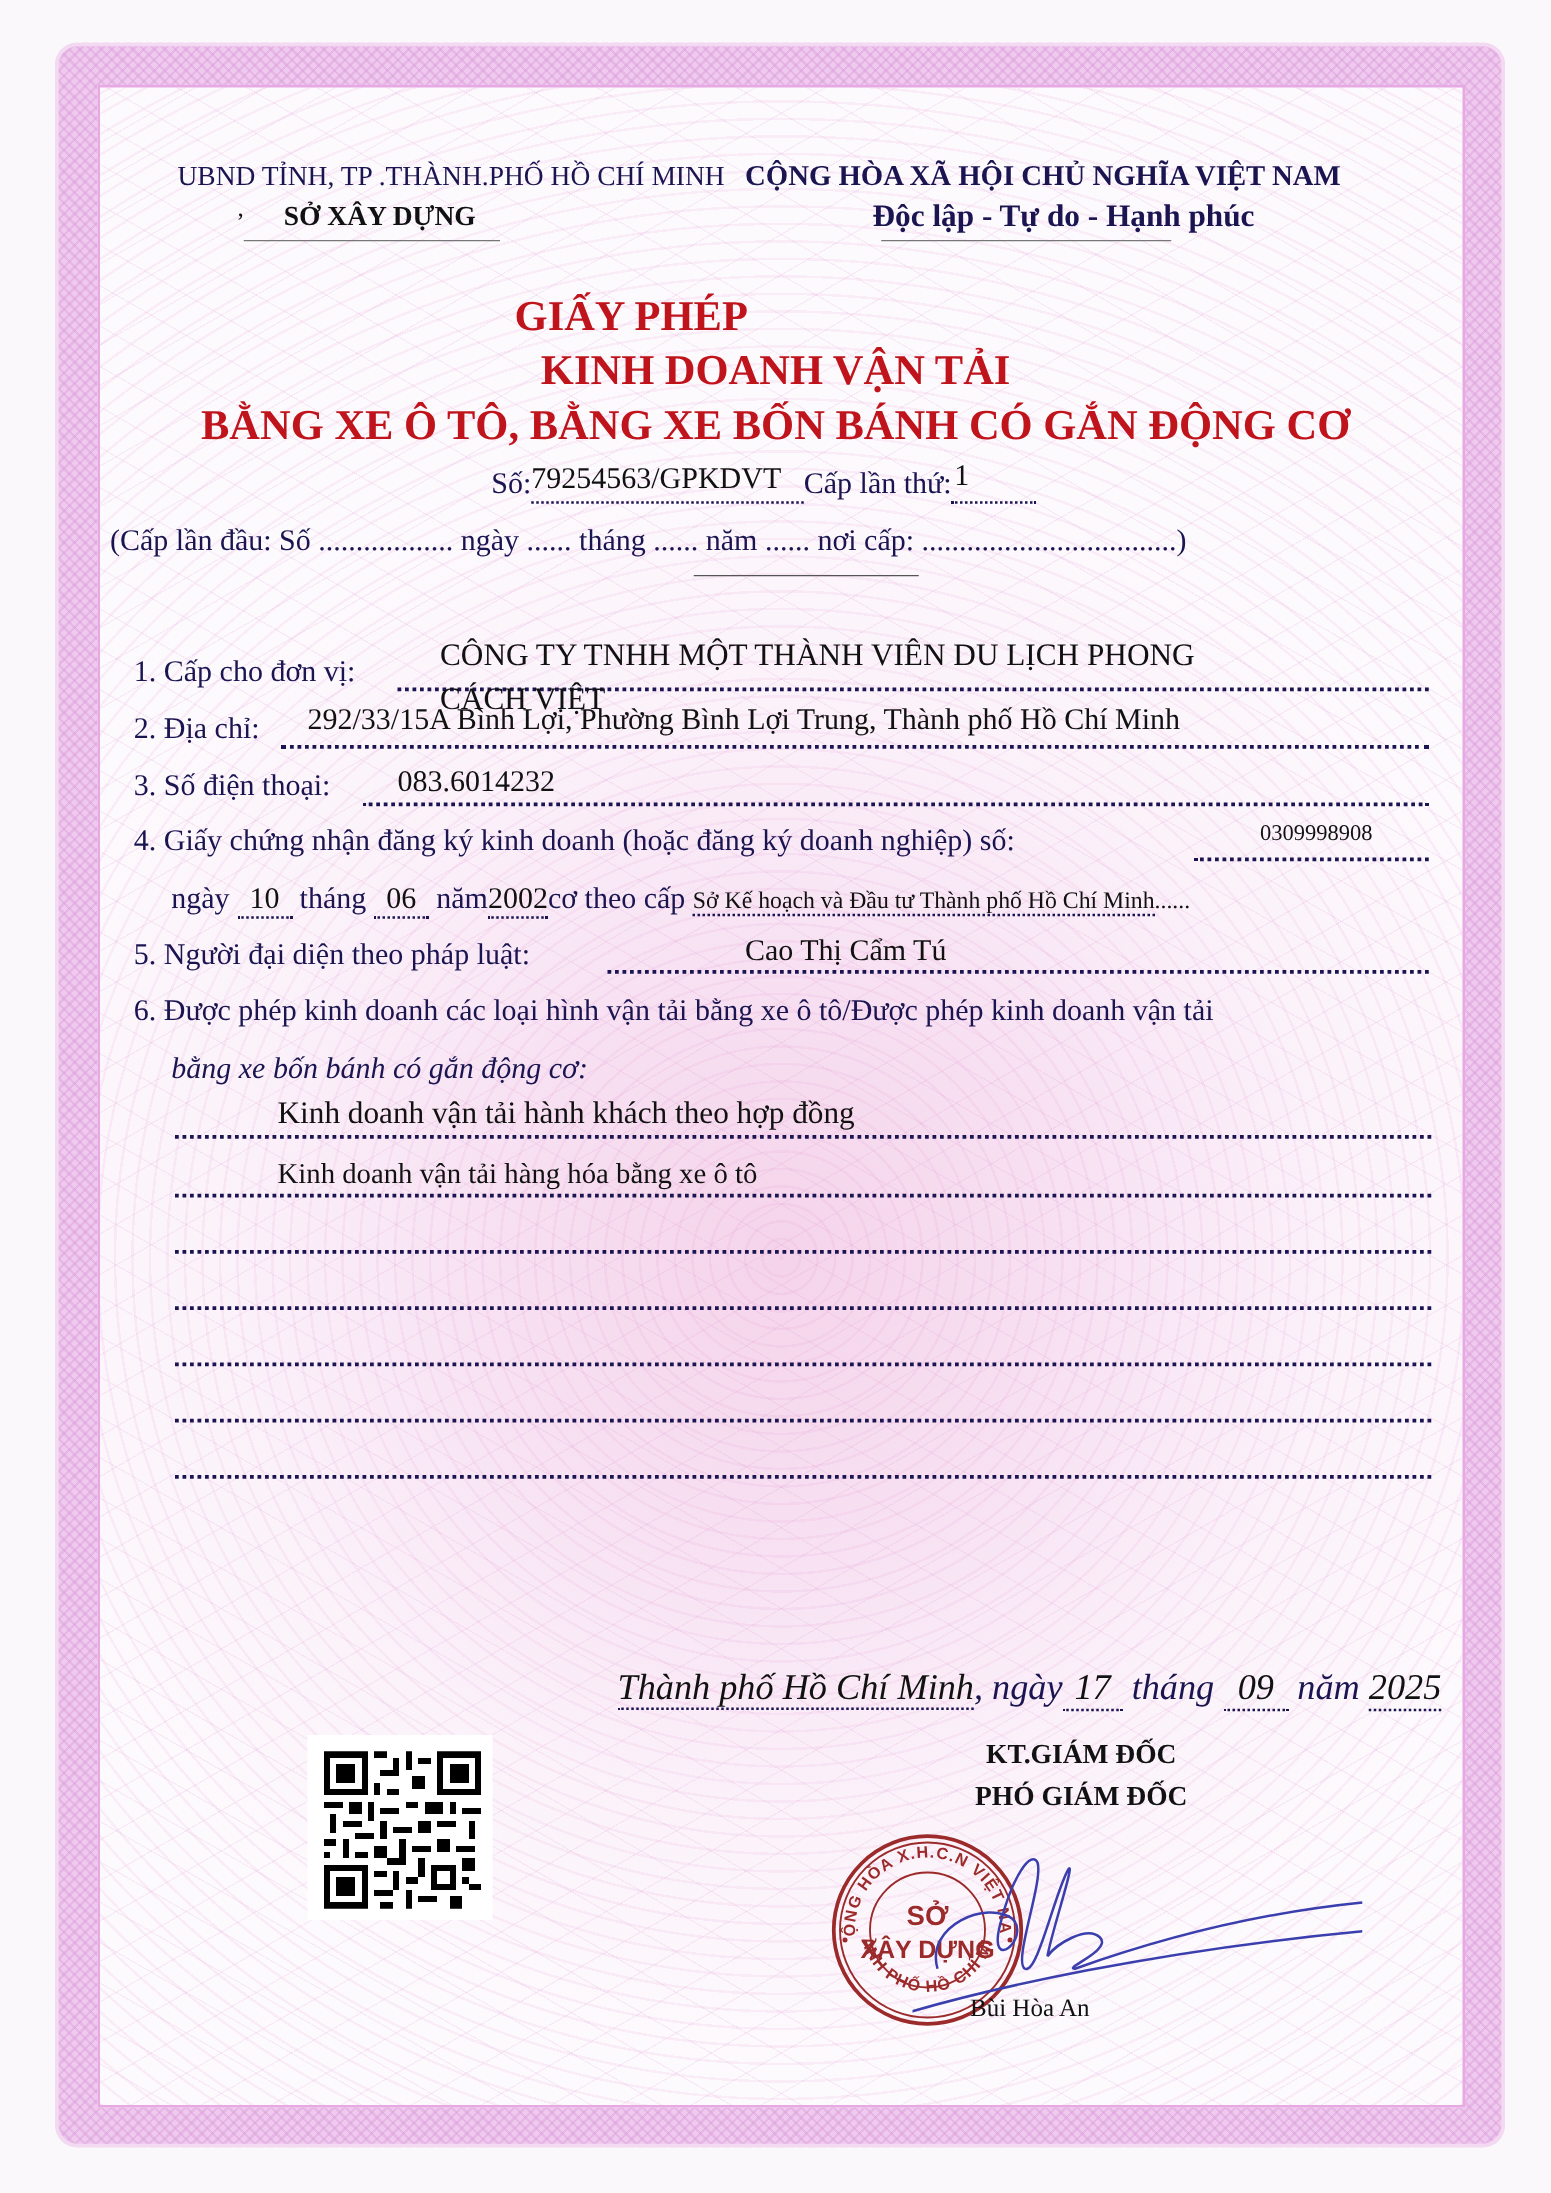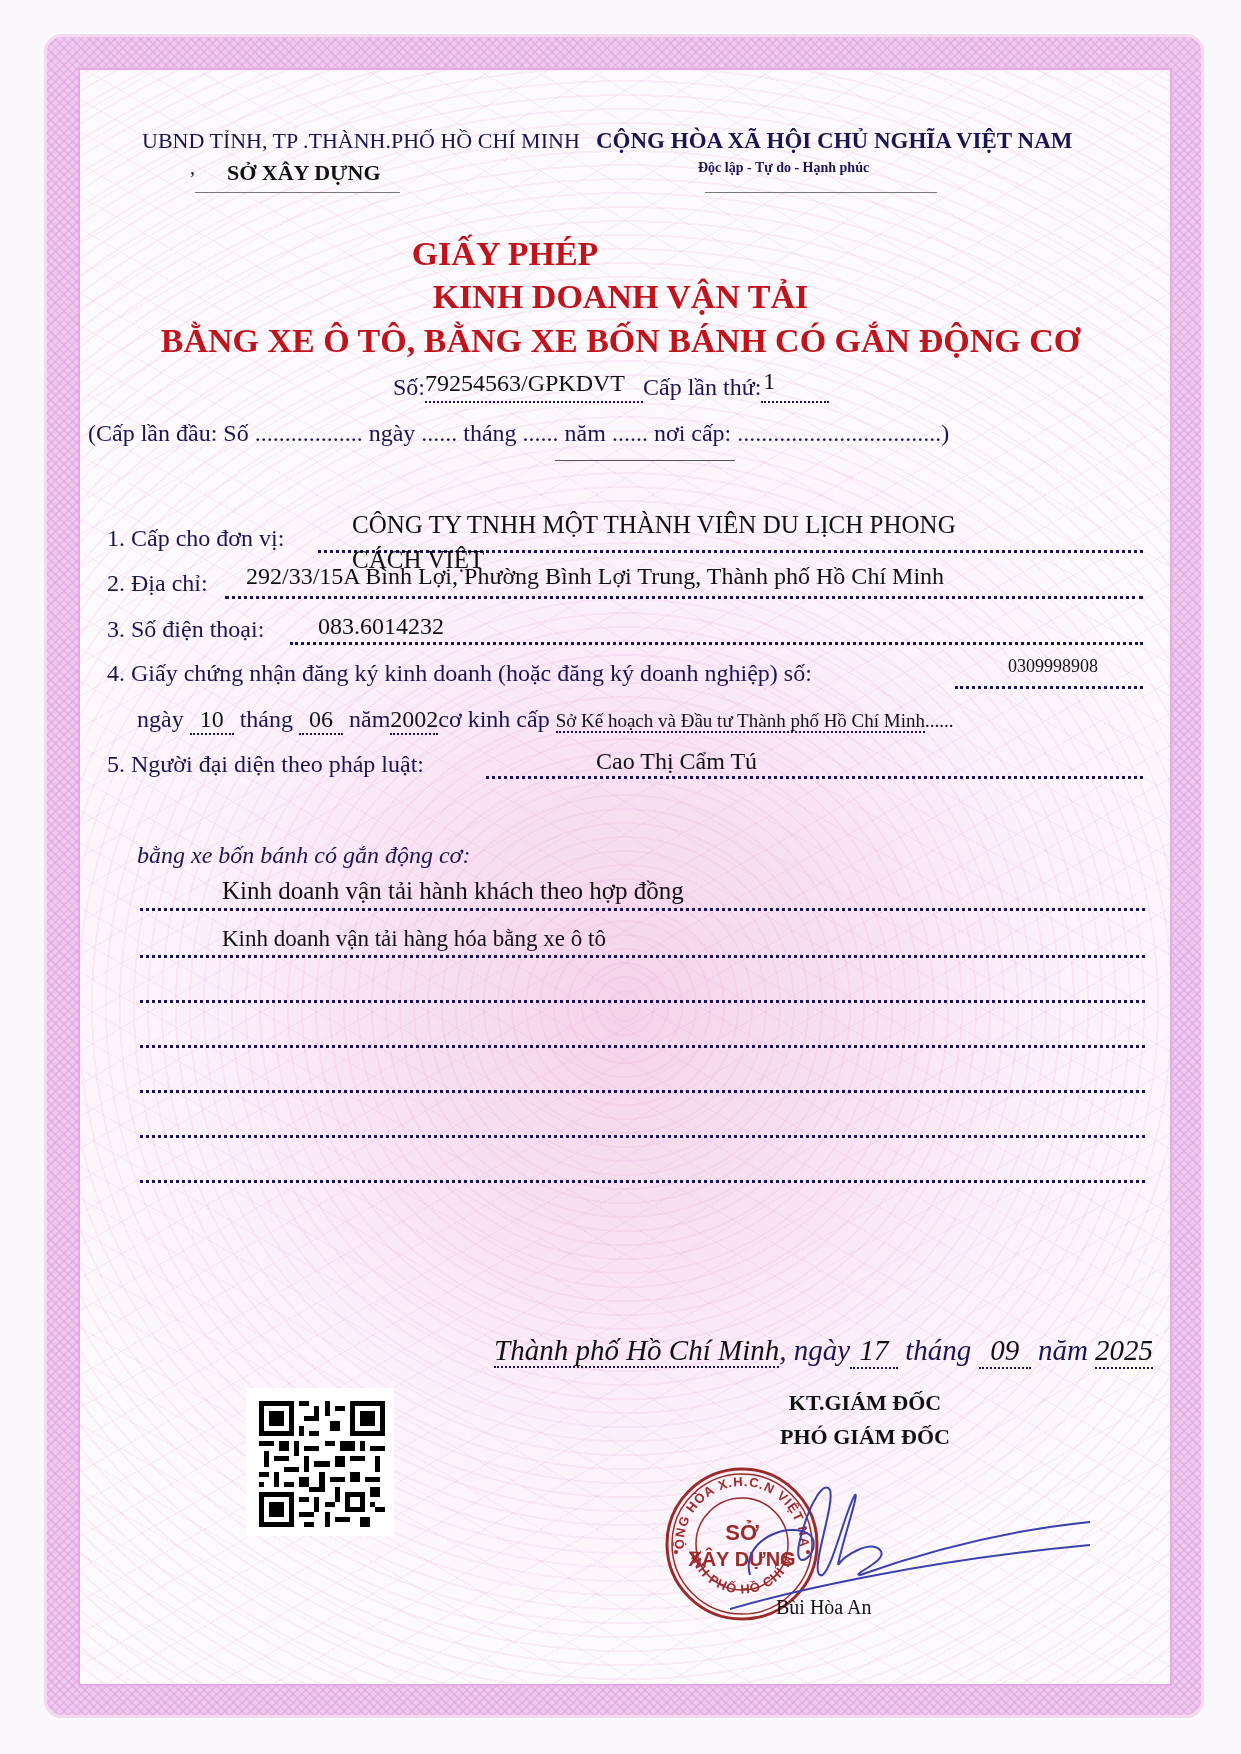--- a/index.html
+++ b/index.html
@@ -31,21 +31,21 @@
   }
   .abs { position: absolute; white-space: nowrap; }
   .navy { color: #1a1450; }
   .red { color: #c0141c; font-weight: bold; }
   .black { color: #111; }
   .hdr-left { left: 142px; top: 128px; font-size: 22px; }
   .hdr-left-sub { left: 227px; top: 160px; font-size: 22px; font-weight: bold; color:#111; }
   .hdr-tick { left: 190px; top: 156px; font-size: 20px; color:#111; }
   .hdr-line-l { left: 195px; top: 192px; width: 205px; border-top: 1px solid #777; }
   .hdr-right { left: 596px; top: 128px; font-size: 23px; font-weight: bold; color:#1a1450; }
-  .hdr-right-sub { left: 698px; top: 160px; font-size: 14px; font-weight: bold; color:#1a1450; }
+  .hdr-right-sub { left: 698px; top: 160px; font-size: 25px; font-weight: bold; color:#1a1450; }
   .hdr-line-r { left: 705px; top: 192px; width: 232px; border-top: 1px solid #777; }
   .title1 { left: 0; width: 1010px; text-align: center; top: 235px; font-size: 34px; }
   .title2 { left: 0; width: 1241px; text-align: center; top: 278px; font-size: 34px; }
   .title3 { left: 0; width: 1241px; text-align: center; top: 322px; font-size: 34px; }
   .dots { border-bottom: 2px dotted #1a1450; }
   .row { font-size: 24px; color: #1a1450; }
   .fill { color: #111; font-family: "Liberation Serif", serif; }
   .dotline { position: absolute; left: 140px; width: 1005px; height: 0; border-bottom: 3px dotted #1a1450; }
   .sep { left: 555px; top: 460px; width: 180px; border-top: 1px solid #555; }
   .qr-box { position: absolute; left: 246px; top: 1388px; width: 148px; height: 148px; background:#fff; }
@@ -94,28 +94,29 @@
 
   <div class="abs row" style="left:107px; top:660px;">4. Giấy chứng nhận đăng ký kinh doanh (hoặc đăng ký doanh nghiệp) số:</div>
   <div class="dotline" style="left:955px; width:188px; top:686px;"></div>
   <div class="abs fill" style="left:1008px; top:656px; font-size:18px;">0309998908</div>
 
   <div class="abs row" style="left:137px; top:706px;">
     <span>ngày</span>
     <span class="dots fill" style="display:inline-block; width:44px; text-align:center;">10</span>
     <span>tháng</span>
     <span class="dots fill" style="display:inline-block; width:44px; text-align:center;">06</span>
-    <span>năm</span><span class="dots fill" style="display:inline-block; width:48px; text-align:center;">2002</span><span>cơ kinh cấp</span>
+    <span>năm</span><span class="dots fill" style="display:inline-block; width:48px; text-align:center;">2002</span><span>cơ theo cấp</span>
     <span class="fill dots" style="font-size:19px;">Sở Kế hoạch và Đầu tư Thành phố Hồ Chí Minh</span><span class="fill" style="font-size:19px;">......</span>
   </div>
 
   <div class="abs row" style="left:107px; top:751px;">5. Người đại diện theo pháp luật:</div>
   <div class="dotline" style="left:486px; width:657px; top:776px;"></div>
   <div class="abs fill" style="left:596px; top:748px; font-size:24px;">Cao Thị Cẩm Tú</div>
 
+  <div class="abs row" style="left:107px; top:796px;">6. Được phép kinh doanh các loại hình vận tải bằng xe ô tô/Được phép kinh doanh vận tải</div>
   <div class="abs row" style="left:137px; top:842px;font-style:italic;">bằng xe bốn bánh có gắn động cơ:</div>
 
   <div class="abs fill" style="left:222px; top:877px; font-size:25px;">Kinh doanh vận tải hành khách theo hợp đồng</div>
   <div class="dotline" style="top:908px;"></div>
   <div class="abs fill" style="left:222px; top:926px; font-size:23px;">Kinh doanh vận tải hàng hóa bằng xe ô tô</div>
   <div class="dotline" style="top:955px;"></div>
   <div class="dotline" style="top:1000px;"></div>
   <div class="dotline" style="top:1045px;"></div>
   <div class="dotline" style="top:1090px;"></div>
   <div class="dotline" style="top:1135px;"></div>

